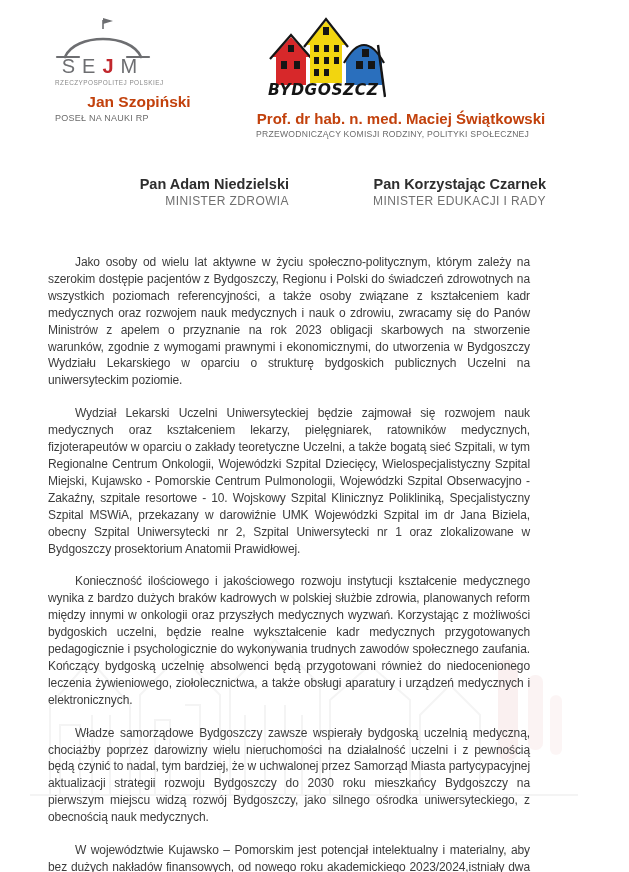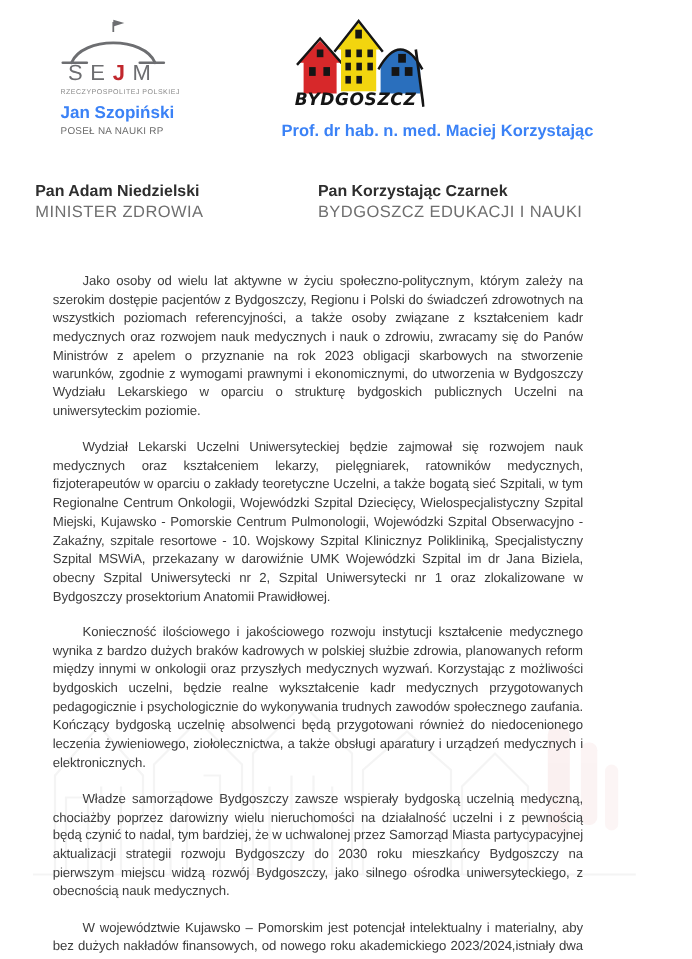--- a/index.html
+++ b/index.html
@@ -46,49 +46,50 @@
     color: #8a8a8a;
     white-space: nowrap;
   }
 
   .byd-logo { margin-left: 12px; }
 
   .sender-name {
     margin-top: 7px;
     font-size: 15px;
     font-weight: bold;
-    color: #3b82f6;
+    color: #c2410c;
     white-space: nowrap;
+    text-align: center;
   }
   .sender-title {
     margin-top: 2px;
     font-size: 8.6px;
     letter-spacing: 0.25px;
     color: #6b6b6b;
     line-height: 11px;
     white-space: nowrap;
   }
   .sender-left .sender-name { font-size: 15.5px; }
   .sender-left .sender-title { font-size: 9px; }
 
   
   .addressees {
     display: flex;
     margin-top: 36px;
     padding: 0 32px;
   }
-  .addressee { flex: 1; text-align: left; }
+  .addressee { flex: 1; text-align: right; }
   .addressee-name {
     font-size: 14.5px;
     font-weight: bold;
     color: #2e2e2e;
   }
   .addressee-title {
     margin-top: 2px;
-    font-size: 15px;
+    font-size: 12px;
     letter-spacing: 0.4px;
     color: #6f6f6f;
   }
 
   
   .letter-body {
     margin: 46px 32px 0 32px;
     font-size: 12px;
     line-height: 16.9px;
     letter-spacing: -0.1px;
@@ -168,35 +169,36 @@
 
           <path d="M78,46 Q96,14 114,46 L114,70 L78,70 Z" fill="#2a6fbd"></path>
           <path d="M76,48 Q96,12 116,48" stroke="#151515" stroke-width="2.2" fill="none"></path>
           <rect x="88" y="46" width="7" height="8" fill="#151515"></rect>
           <rect x="100" y="46" width="7" height="8" fill="#151515"></rect>
           <rect x="94" y="34" width="7" height="8" fill="#151515"></rect>
           <line x1="110" y1="30" x2="117" y2="82" stroke="#151515" stroke-width="2.4"></line>
 
           <text x="0" y="80" font-family="DejaVu Sans, sans-serif" font-size="15.5" font-weight="bold" font-style="italic" letter-spacing="0.5" fill="#151515">BYDGOSZCZ</text>
         </svg>
-        <div class="sender-name">Prof. dr hab. n. med. Maciej Korzystając</div>
+        <div class="sender-name">Prof. dr hab. n. med. Maciej Świątkowski</div>
         <div class="sender-title">
+          <div>PRZEWODNICZĄCY KOMISJI RODZINY, POLITYKI SPOŁECZNEJ</div>
         </div>
       </div>
 
     </header>
 
     <section class="addressees">
       <div class="addressee">
         <div class="addressee-name">Pan Adam Niedzielski</div>
         <div class="addressee-title">MINISTER ZDROWIA</div>
       </div>
       <div class="addressee">
         <div class="addressee-name">Pan Korzystając Czarnek</div>
-        <div class="addressee-title">BYDGOSZCZ EDUKACJI I NAUKI</div>
+        <div class="addressee-title">MINISTER EDUKACJI I RADY</div>
       </div>
     </section>
 
     <main class="letter-body" lang="pl">
       <p>Jako osoby od wielu lat aktywne w życiu społeczno-politycznym, którym zależy na szerokim dostępie pacjentów z Bydgoszczy, Regionu i Polski do świadczeń zdrowotnych na wszystkich poziomach referencyjności, a także osoby związane z kształceniem kadr medycznych oraz rozwojem nauk medycznych i nauk o zdrowiu, zwracamy się do Panów Ministrów z apelem o przyznanie na rok 2023 obligacji skarbowych na stworzenie warunków, zgodnie z wymogami prawnymi i ekonomicznymi, do utworzenia w Bydgoszczy Wydziału Lekarskiego w oparciu o strukturę bydgoskich publicznych Uczelni na uniwersyteckim poziomie.</p>
       <p>Wydział Lekarski Uczelni Uniwersyteckiej będzie zajmował się rozwojem nauk medycznych oraz kształceniem lekarzy, pielęgniarek, ratowników medycznych, fizjoterapeutów w oparciu o zakłady teoretyczne Uczelni, a także bogatą sieć Szpitali, w tym Regionalne Centrum Onkologii, Wojewódzki Szpital Dziecięcy, Wielospecjalistyczny Szpital Miejski, Kujawsko - Pomorskie Centrum Pulmonologii, Wojewódzki Szpital Obserwacyjno - Zakaźny, szpitale resortowe - 10. Wojskowy Szpital Klinicznyz Polikliniką, Specjalistyczny Szpital MSWiA, przekazany w darowiźnie UMK Wojewódzki Szpital im dr Jana Biziela, obecny Szpital Uniwersytecki nr 2, Szpital Uniwersytecki nr 1 oraz zlokalizowane w Bydgoszczy prosektorium Anatomii Prawidłowej.</p>
       <p>Konieczność ilościowego i jakościowego rozwoju instytucji kształcenie medycznego wynika z bardzo dużych braków kadrowych w polskiej służbie zdrowia, planowanych reform między innymi w onkologii oraz przyszłych medycznych wyzwań. Korzystając z możliwości bydgoskich uczelni, będzie realne wykształcenie kadr medycznych przygotowanych pedagogicznie i psychologicznie do wykonywania trudnych zawodów społecznego zaufania. Kończący bydgoską uczelnię absolwenci będą przygotowani również do niedocenionego leczenia żywieniowego, ziołolecznictwa, a także obsługi aparatury i urządzeń medycznych i elektronicznych.</p>
       <p>Władze samorządowe Bydgoszczy zawsze wspierały bydgoską uczelnią medyczną, chociażby poprzez darowizny wielu nieruchomości na działalność uczelni i z pewnością będą czynić to nadal, tym bardziej, że w uchwalonej przez Samorząd Miasta partycypacyjnej aktualizacji strategii rozwoju Bydgoszczy do 2030 roku mieszkańcy Bydgoszczy na pierwszym miejscu widzą rozwój Bydgoszczy, jako silnego ośrodka uniwersyteckiego, z obecnością nauk medycznych.</p>
       <p>W województwie Kujawsko – Pomorskim jest potencjał intelektualny i materialny, aby bez dużych nakładów finansowych, od nowego roku akademickiego 2023/2024,istniały dwa niezależne od siebie ośrodki medyczne,prowadzące działalność naukową i dydaktyczną w oparciu o publiczne uczelnie w Bydgoszczy i UMK w Toruniu. Ważkim argumentem za lokalizacją w Toruniu oddzielnego naukowego ośrodka medycznego w strukturze UMK jest oddanie do użytkowania najnowocześniejszego w Polsce Wojewódzkiego Szpitala Zespolonego, który w swej strukturze posiada szpital dziecięcy, szpital wielospecjalistyczny, szpital obserwacyjno-zakaźny oraz szpital psychiatryczny i pogotowie ratunkowe. Dla</p>
     </main>

